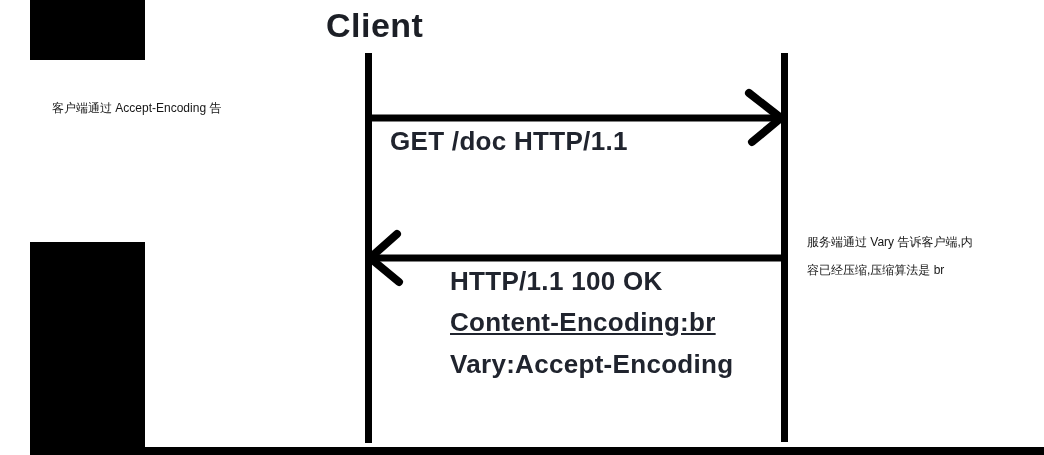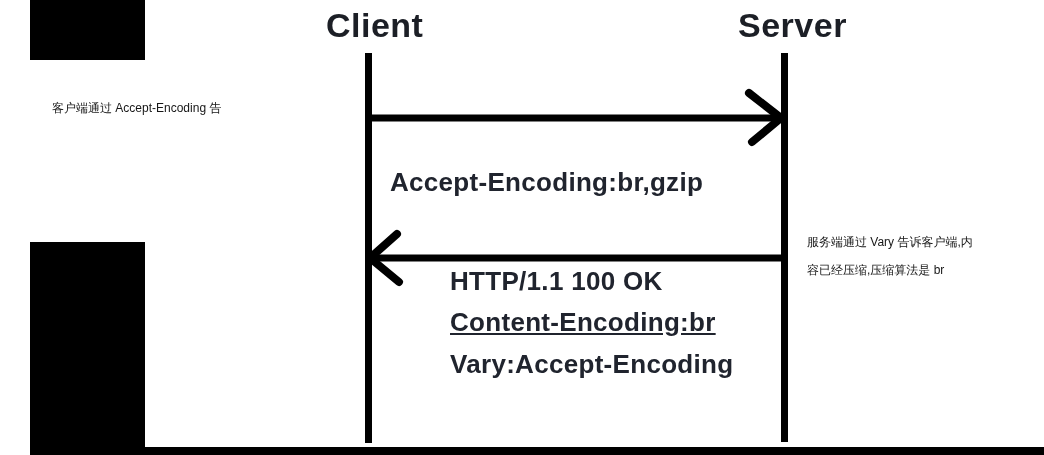--- a/index.html
+++ b/index.html
@@ -65,37 +65,36 @@
 
 <div class="stage">
 
   <div class="mask mask-top-left"></div>
   <div class="mask mask-bottom-left"></div>
   <div class="mask mask-bottom-strip"></div>
   <div class="mask mask-right-top"></div>
   <div class="mask mask-right-bottom"></div>
 
   <div class="actor-label actor-client">Client</div>
-  <div class="actor-label actor-server">Server</div>
 
   <div class="lifeline lifeline-client"></div>
   <div class="lifeline lifeline-server"></div>
 
   <svg class="arrows" viewBox="0 0 1044 455" xmlns="http://www.w3.org/2000/svg" aria-hidden="true">
     <g stroke="#000000" fill="none">
       <line x1="338" y1="118" x2="751" y2="118" stroke-width="7"></line>
       <polyline points="719,93 751,118 722,142" stroke-width="8" stroke-linecap="round" stroke-linejoin="round"></polyline>
     </g>
     <g stroke="#000000" fill="none">
       <line x1="340" y1="258" x2="753" y2="258" stroke-width="7"></line>
       <polyline points="367,234 340,258 369,282" stroke-width="8" stroke-linecap="round" stroke-linejoin="round"></polyline>
     </g>
   </svg>
 
-  <div class="msg msg-req-2">Accept-Encoding:br,gzip</div>
+  <div class="msg msg-req-1">GET /doc HTTP/1.1</div>
 
   <div class="msg msg-res-1">HTTP/1.1 100 OK</div>
   <div class="msg msg-res-2">Content-Encoding:br</div>
   <div class="msg msg-res-3">Vary:Accept-Encoding</div>
 
   <div class="annotation annotation-left">
     <div>客户端通过 Accept-Encoding 告</div>
   </div>
 
   <div class="annotation annotation-right">

